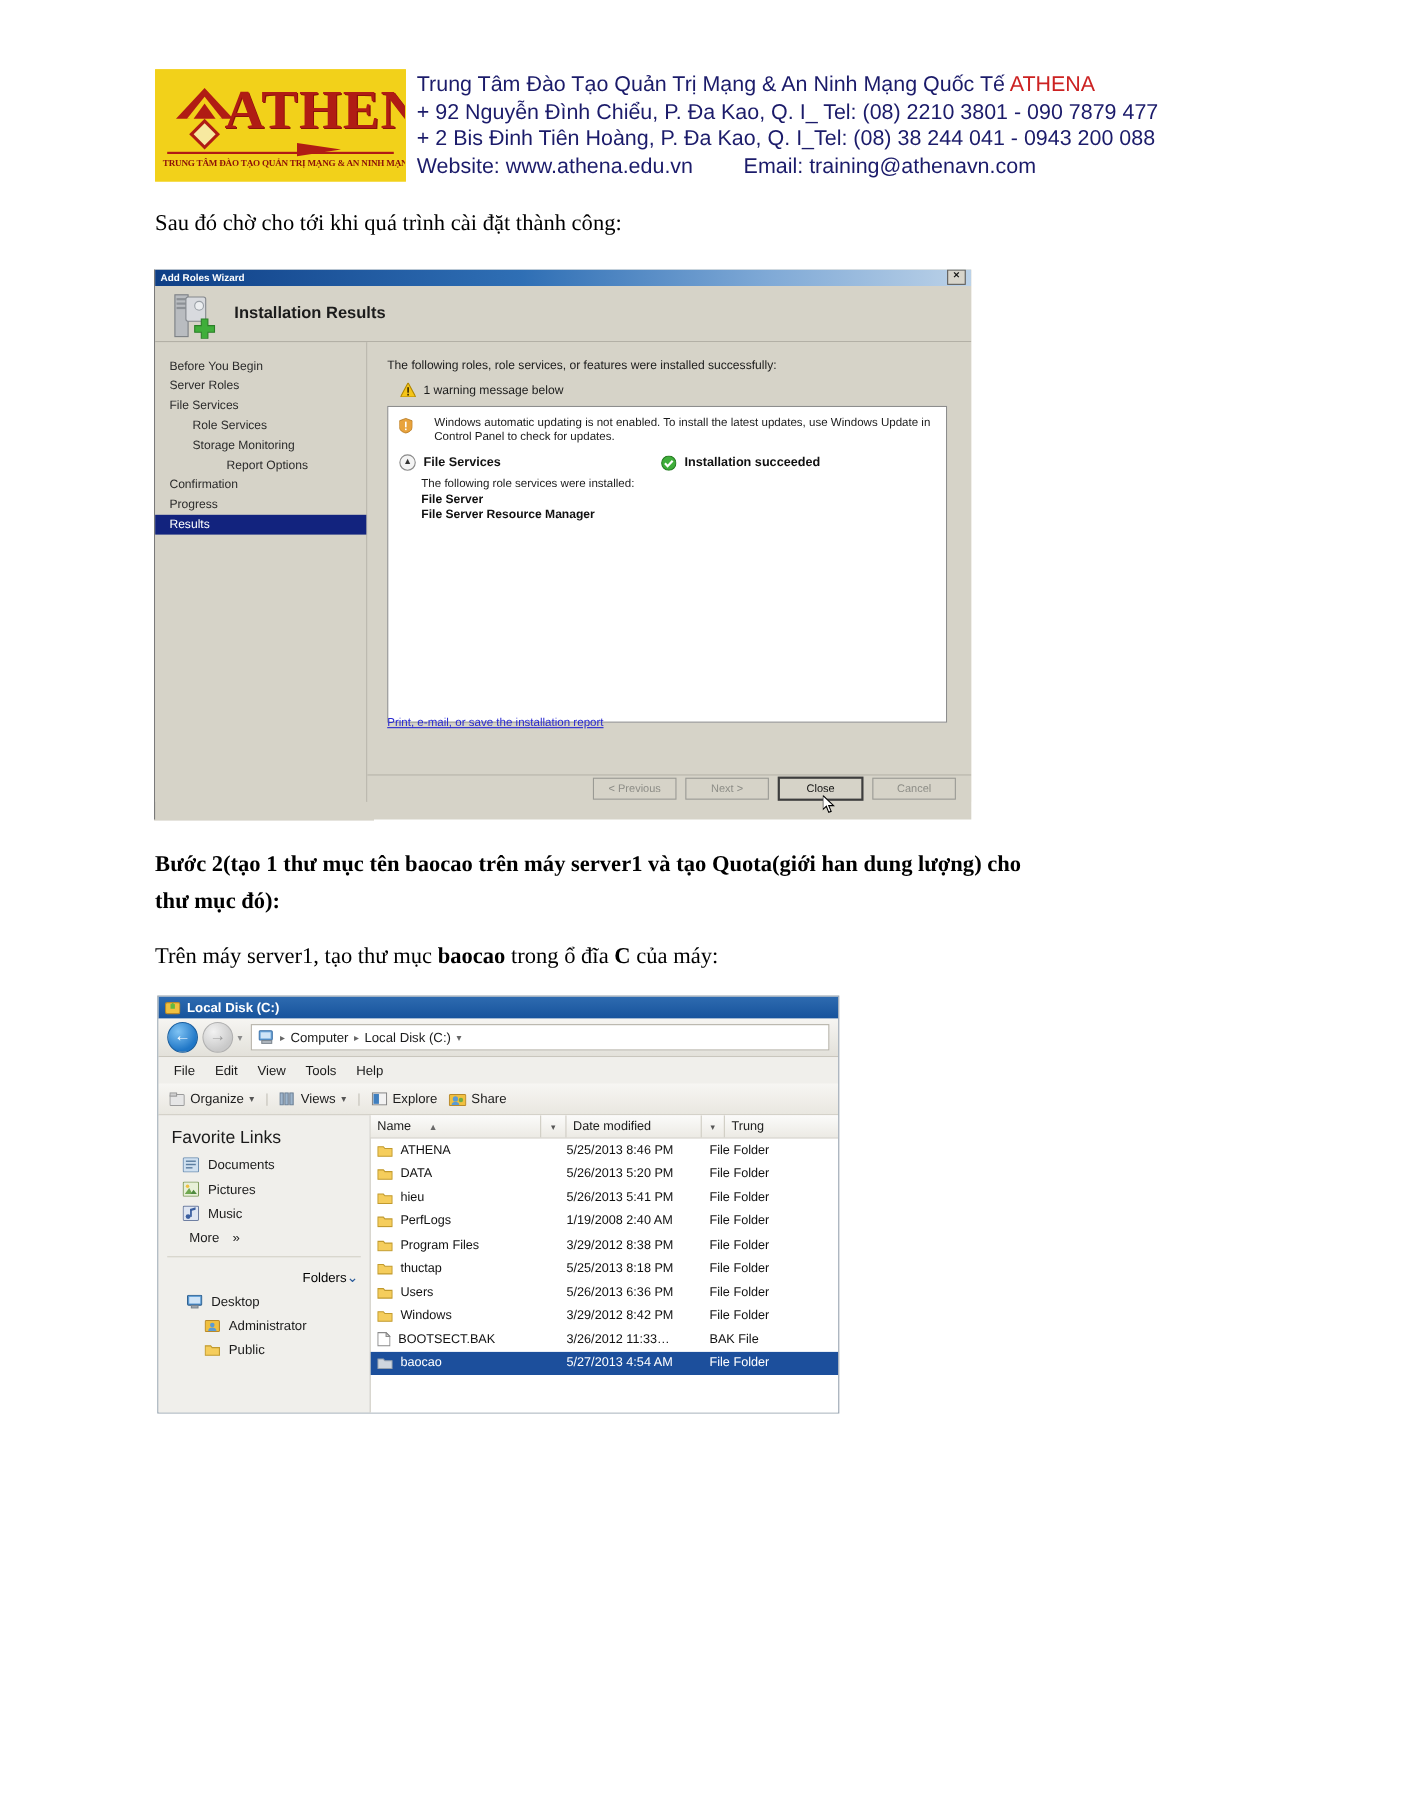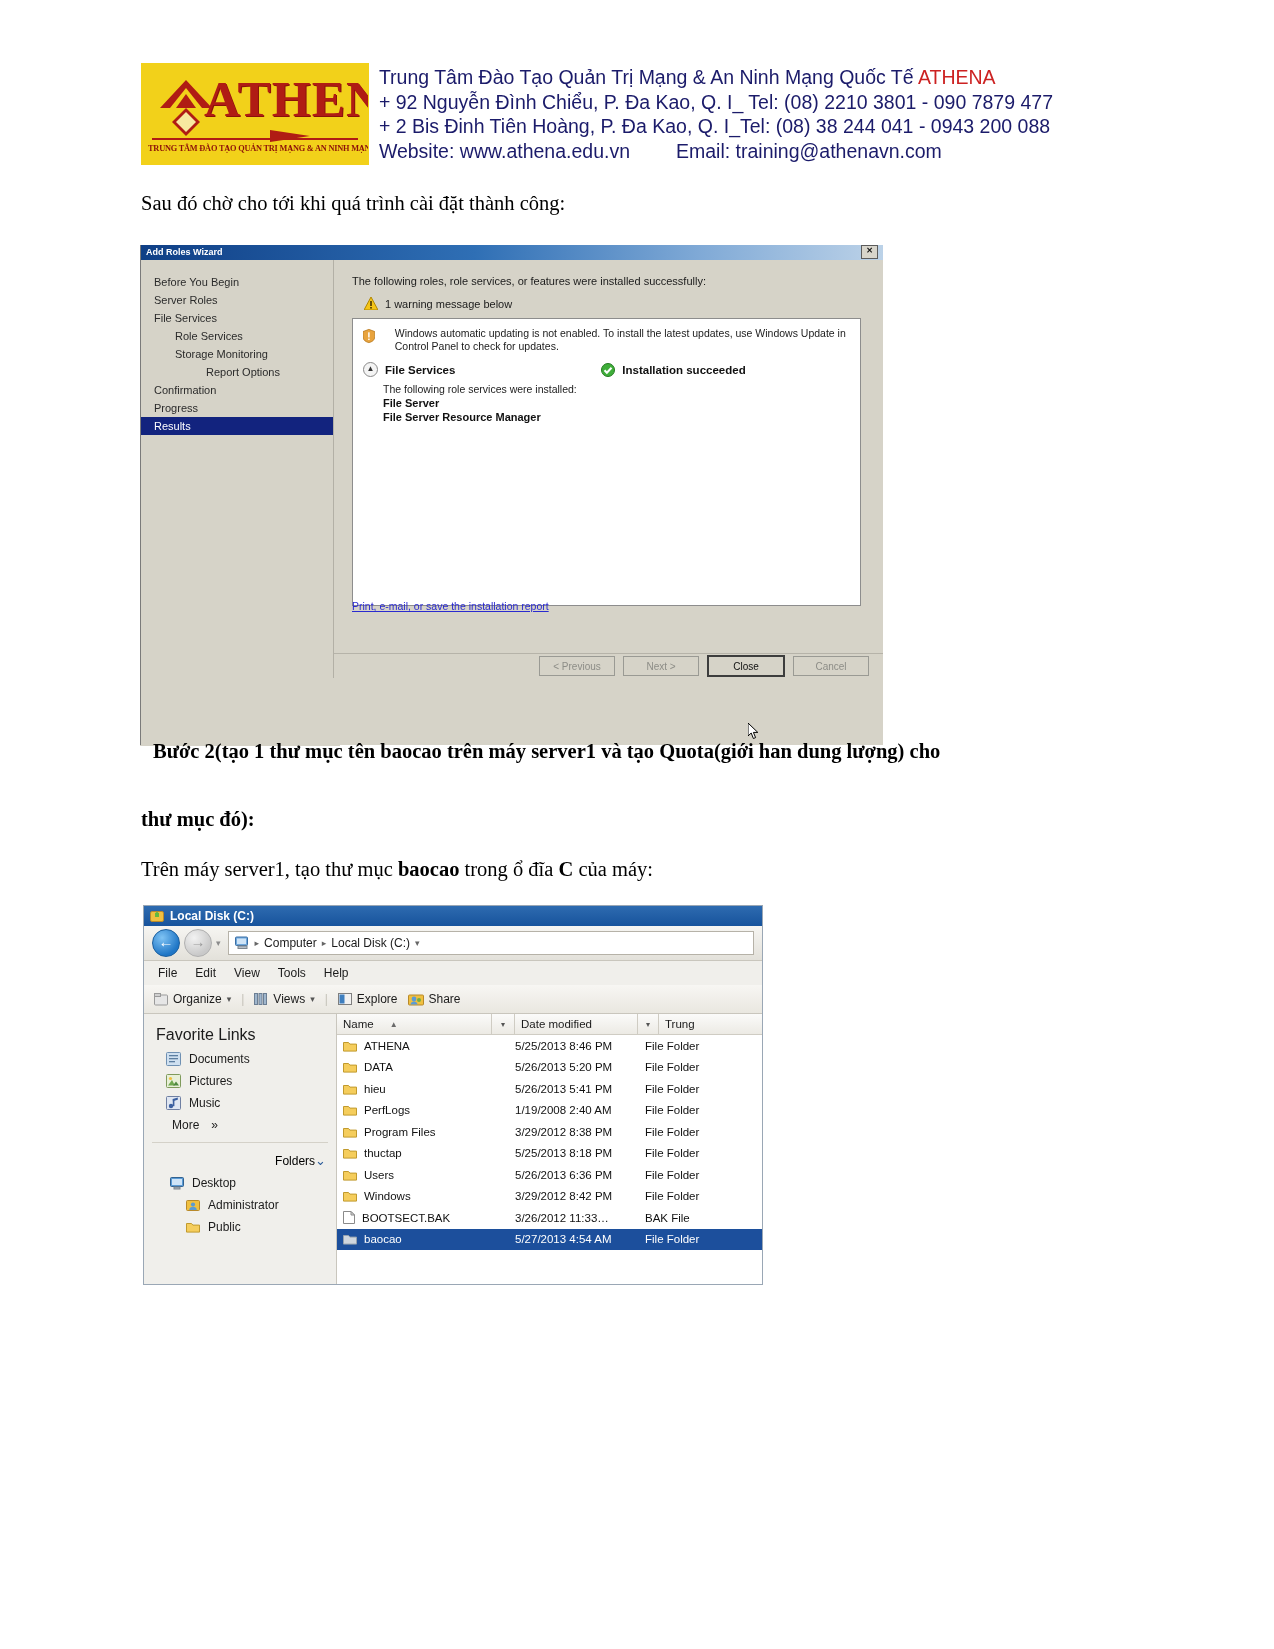--- a/index.html
+++ b/index.html
@@ -140,20 +140,32 @@
   <div class="behind">
     <span>Replication Service</span>
   </div>
 
   <div class="wizard">
     <div class="wiz-title">
       <span>Add Roles Wizard</span>
       <div class="wiz-close">✕</div>
     </div>
 
+    <div class="wiz-head">
+      <svg class="srv-icon" viewBox="0 0 40 42">
+        <rect x="2" y="2" width="12" height="38" fill="#b9bcc0" stroke="#7b7f84"></rect>
+        <rect x="3.5" y="5" width="9" height="2" fill="#8d9196"></rect>
+        <rect x="3.5" y="9" width="9" height="2" fill="#8d9196"></rect>
+        <rect x="3.5" y="13" width="9" height="2" fill="#8d9196"></rect>
+        <rect x="12" y="4" width="18" height="22" rx="2" fill="#d8dade" stroke="#83878c"></rect>
+        <circle cx="24" cy="12" r="4" fill="#eceef0" stroke="#9aa0a6"></circle>
+        <path d="M20 30h6v-6h6v6h6v6h-6v6h-6v-6h-6z" fill="#3fae3a" stroke="#2c7f29"></path>
+      </svg>
+      <h1>Installation Results</h1>
+    </div>
 
     <div class="wiz-body">
       <div class="wiz-nav">
         <div class="it">Before You Begin</div>
         <div class="it">Server Roles</div>
         <div class="it">File Services</div>
         <div class="it l2">Role Services</div>
         <div class="it l2">Storage Monitoring</div>
         <div class="it l3">Report Options</div>
         <div class="it">Confirmation</div>
@@ -210,21 +222,21 @@
           <div class="wbtn">Cancel</div>
         </div>
       </div>
     </div>
   </div>
 
   <svg class="cursor" viewBox="0 0 12 17">
     <polygon points="0,0 0,13 3.2,10 5.4,15.5 7.6,14.6 5.4,9.4 9.8,9.4" fill="#fff" stroke="#000"></polygon>
   </svg>
 
-  <div class="para b" style="left:141px;top:740px;margin-left:12px;">Bước 2(tạo 1 thư mục tên baocao trên máy server1 và tạo Quota(giới han dung lượng) cho</div>
+  <div class="para b" style="left:141px;top:775px;">Bước 2(tạo 1 thư mục tên baocao trên máy server1 và tạo Quota(giới han dung lượng) cho</div>
   <div class="para b" style="left:141px;top:808px;">thư mục đó):</div>
 
   <div class="para" style="left:141px;top:858px;">
     <span>Trên máy server1, tạo thư mục </span><b>baocao</b><span> trong ổ đĩa </span><b>C</b><span> của máy:</span>
   </div>
 
   <div class="exp">
     <div class="exp-title">
       <svg width="14" height="14" viewBox="0 0 14 14">
         <rect x="0.5" y="2.5" width="13" height="10" rx="1.5" fill="#f0c040" stroke="#b8892a"></rect>

